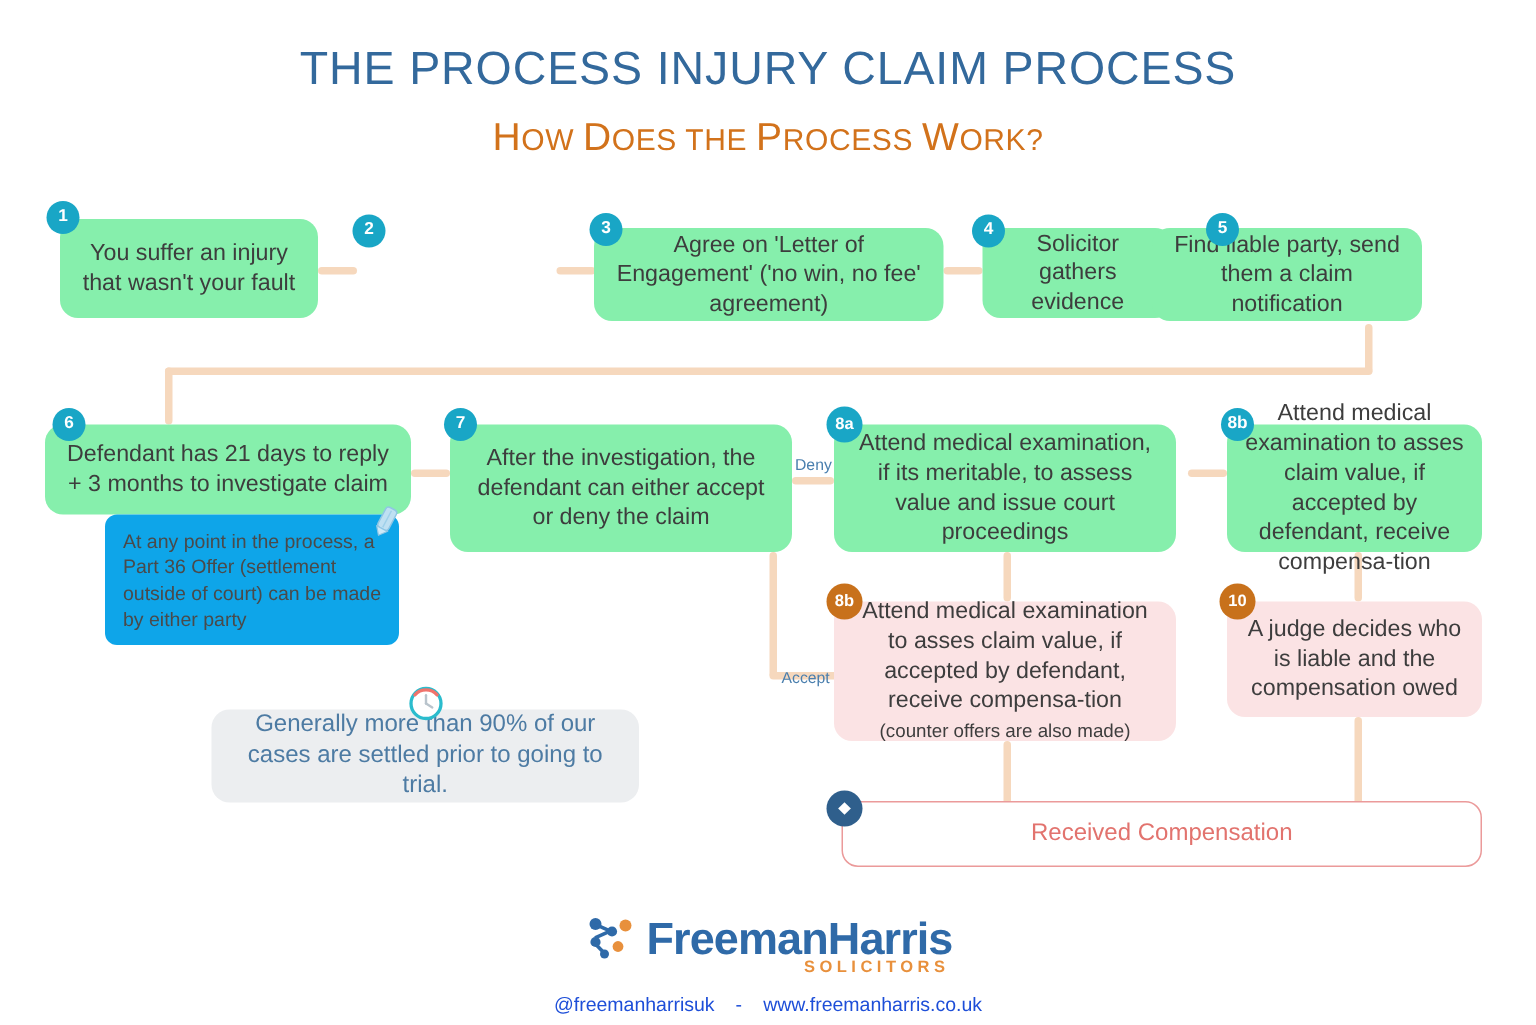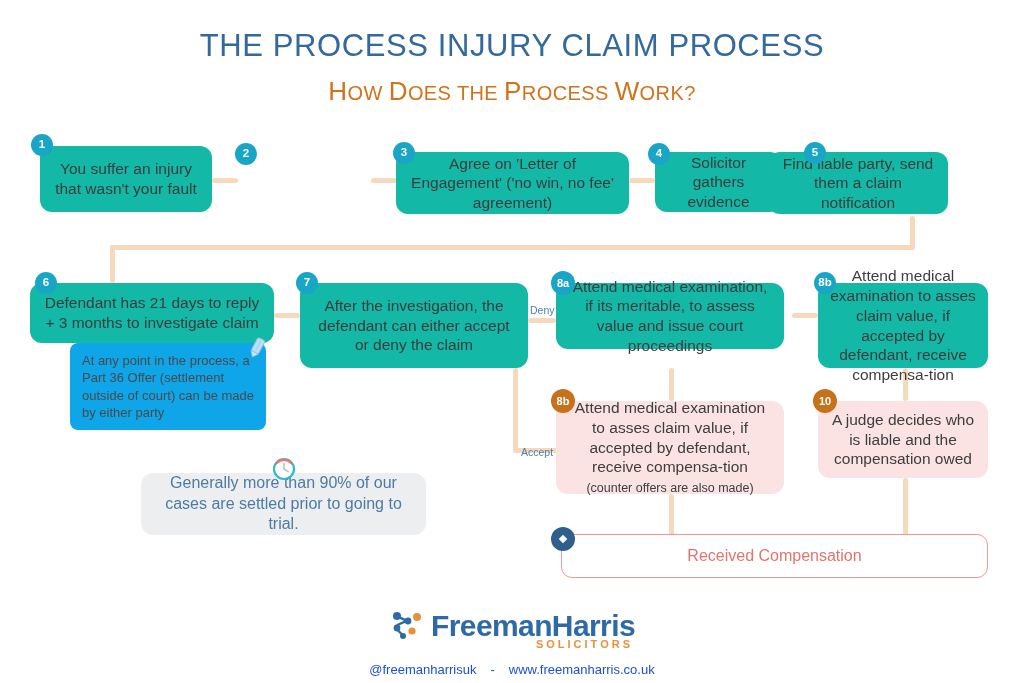--- a/index.html
+++ b/index.html
@@ -61,21 +61,21 @@
     position: absolute;
     border-radius: 12px;
     box-sizing: border-box;
     display: flex;
     align-items: center;
     justify-content: center;
     text-align: center;
     padding: 8px 12px;
     z-index: 3;
   }
-  .box-grey { background: #14b8a6; color: #3d3d3d; }
+  .box-grey { background: #86efac; color: #3d3d3d; }
   .box-pink { background: #fbe3e4; color: #3d3d3d; }
   .box-txt {
     font-size: 15.5px;
     line-height: 1.27;
     font-weight: 400;
   }
   .box-txt .small { font-size: 12.5px; }
 
   
   .badge {
@@ -287,21 +287,21 @@
     </svg>
   </div>
 
   <div class="box box-grey" style="left:300px; top:283px; width:228px; height:85px;">
     <span class="box-txt">After the investigation, the defendant can either accept or deny the claim</span>
   </div>
   <div class="badge badge-teal" style="left:296px; top:272px;">7</div>
 
   <div class="path-label" style="left:530px; top:304px;">Deny</div>
 
-  <div class="box box-grey" style="left:556px; top:283px; width:228px; height:66px;">
+  <div class="box box-grey" style="left:556px; top:283px; width:228px; height:85px;">
     <span class="box-txt">Attend medical examination, if its meritable, to assess value and issue court proceedings</span>
   </div>
   <div class="badge badge-teal wide" style="left:551px; top:271px;">8a</div>
 
   <div class="box box-grey" style="left:818px; top:283px; width:170px; height:85px;">
     <span class="box-txt">Attend medical examination to asses claim value, if accepted by defendant, receive compensa-tion </span>
   </div>
   <div class="badge badge-teal" style="left:814px; top:272px;">8b</div>
 
   <div class="path-label" style="left:521px; top:446px;">Accept</div>

